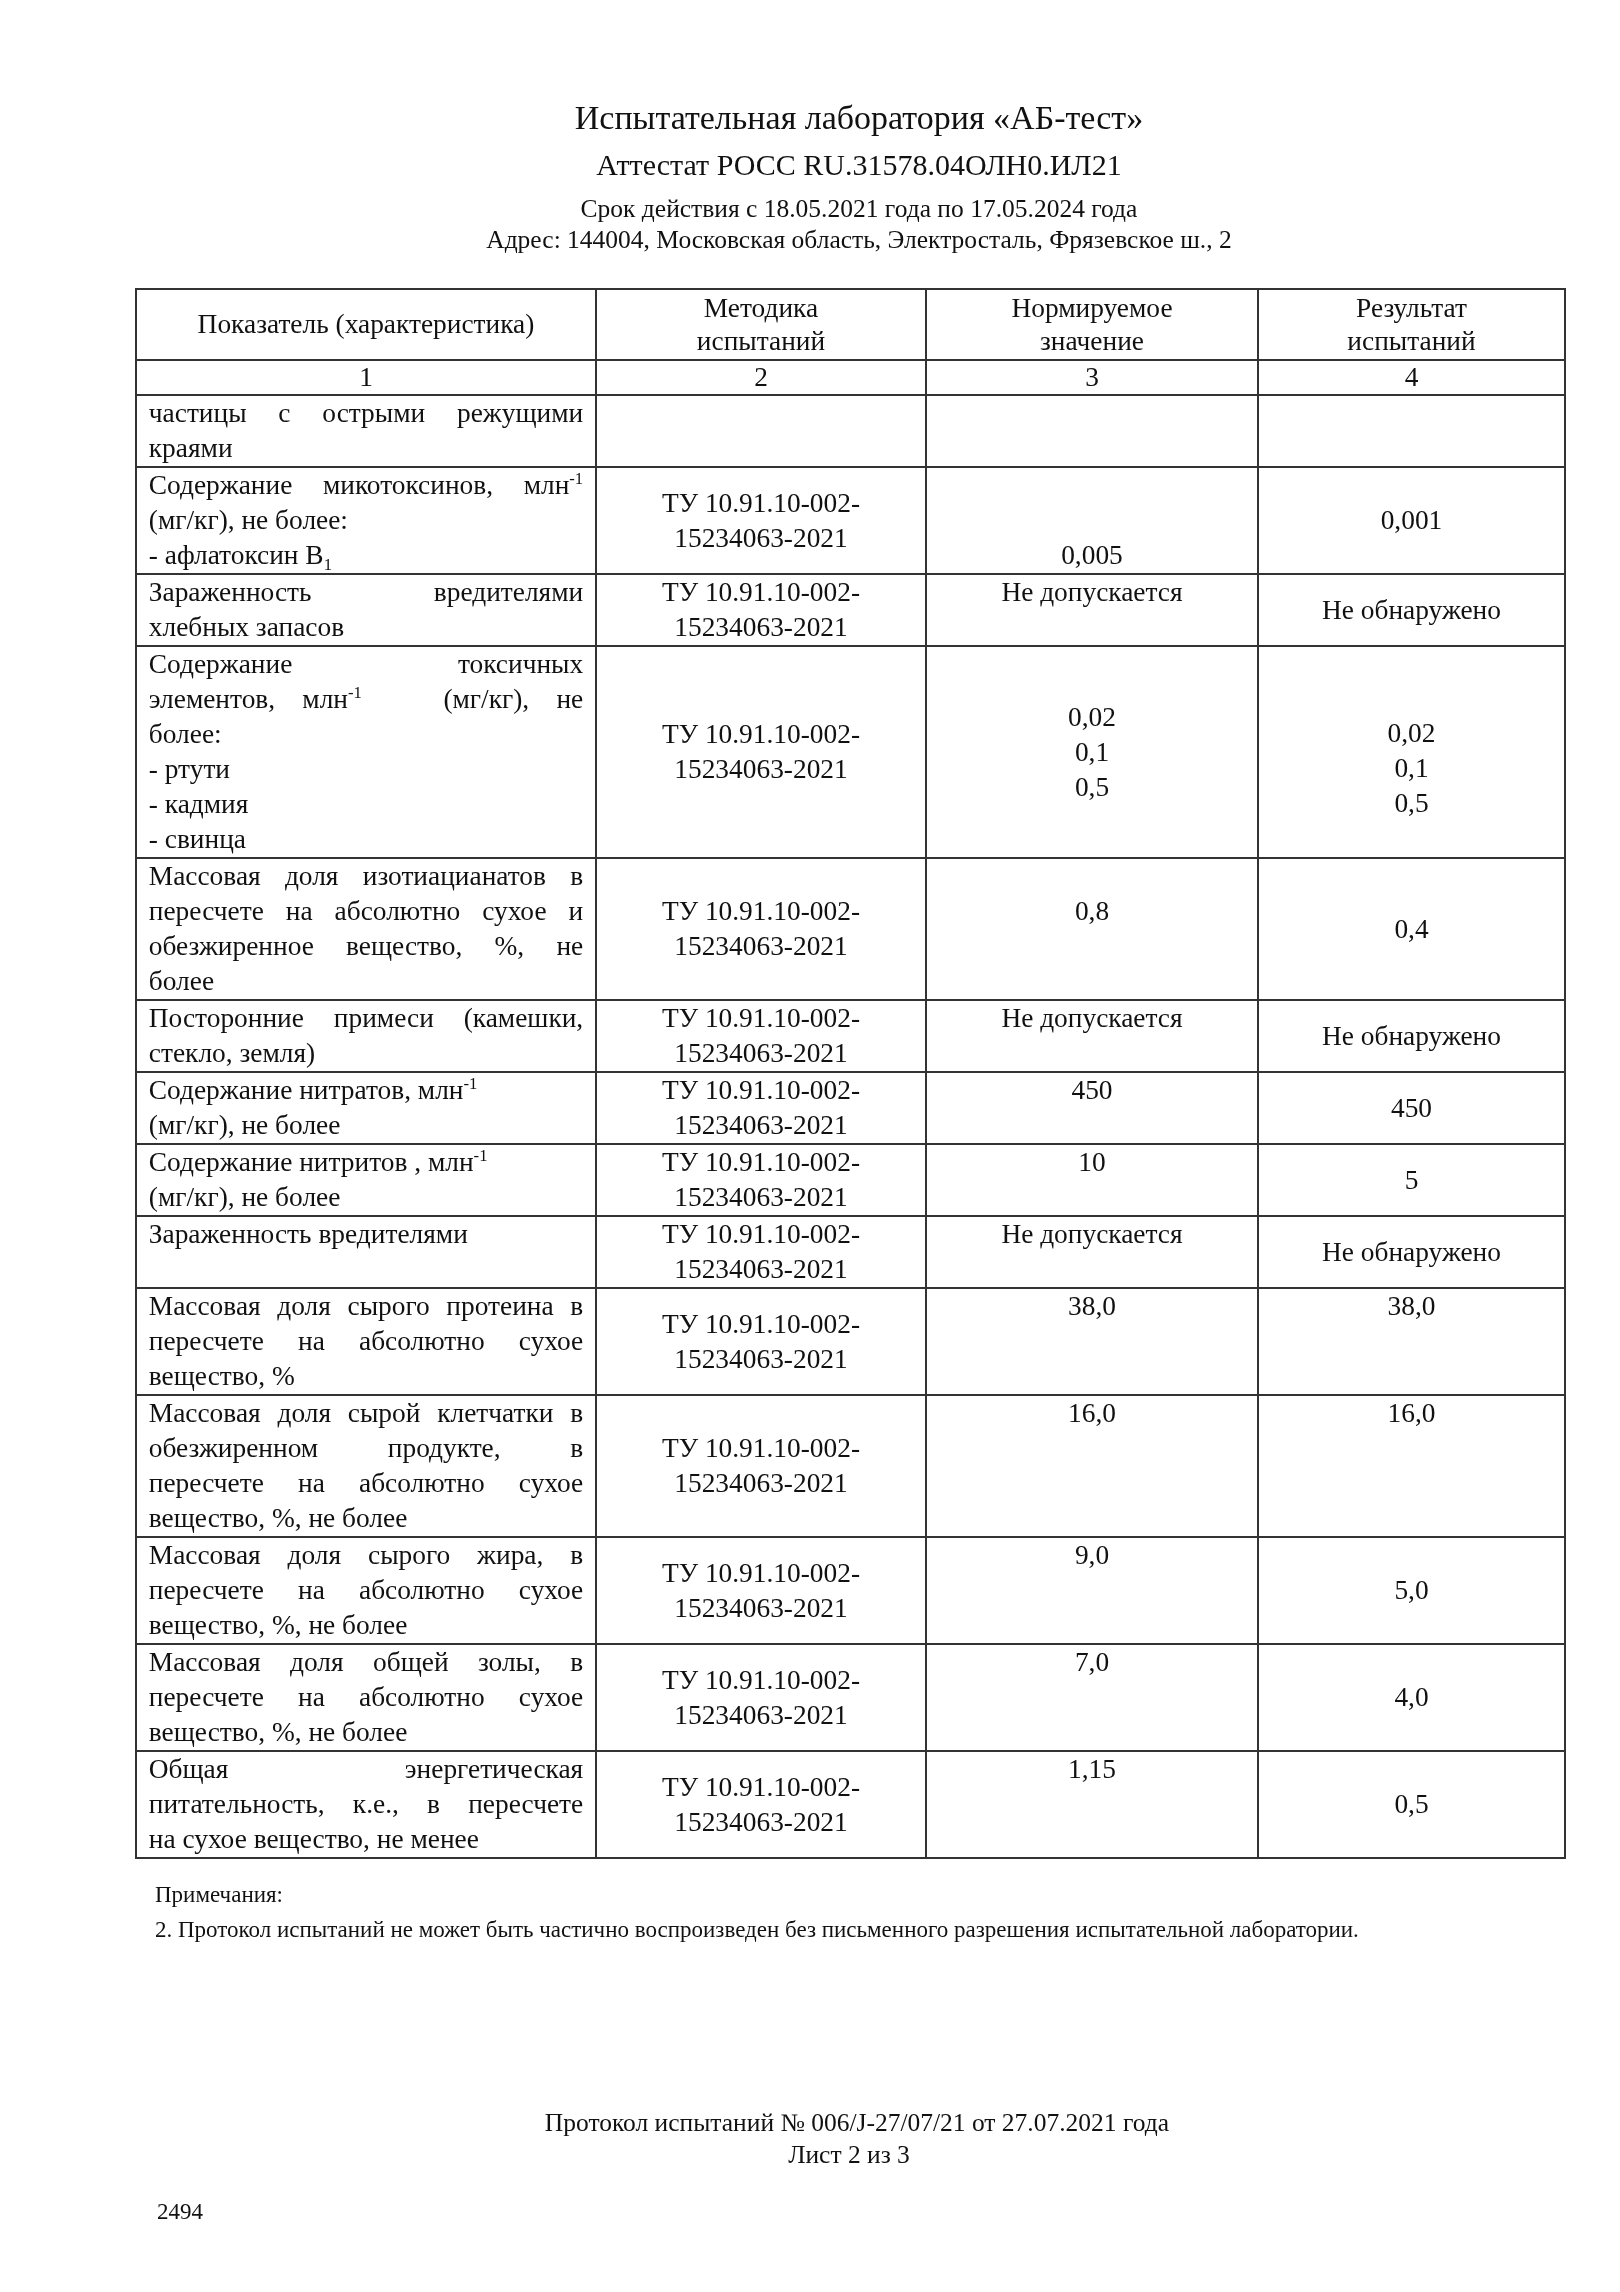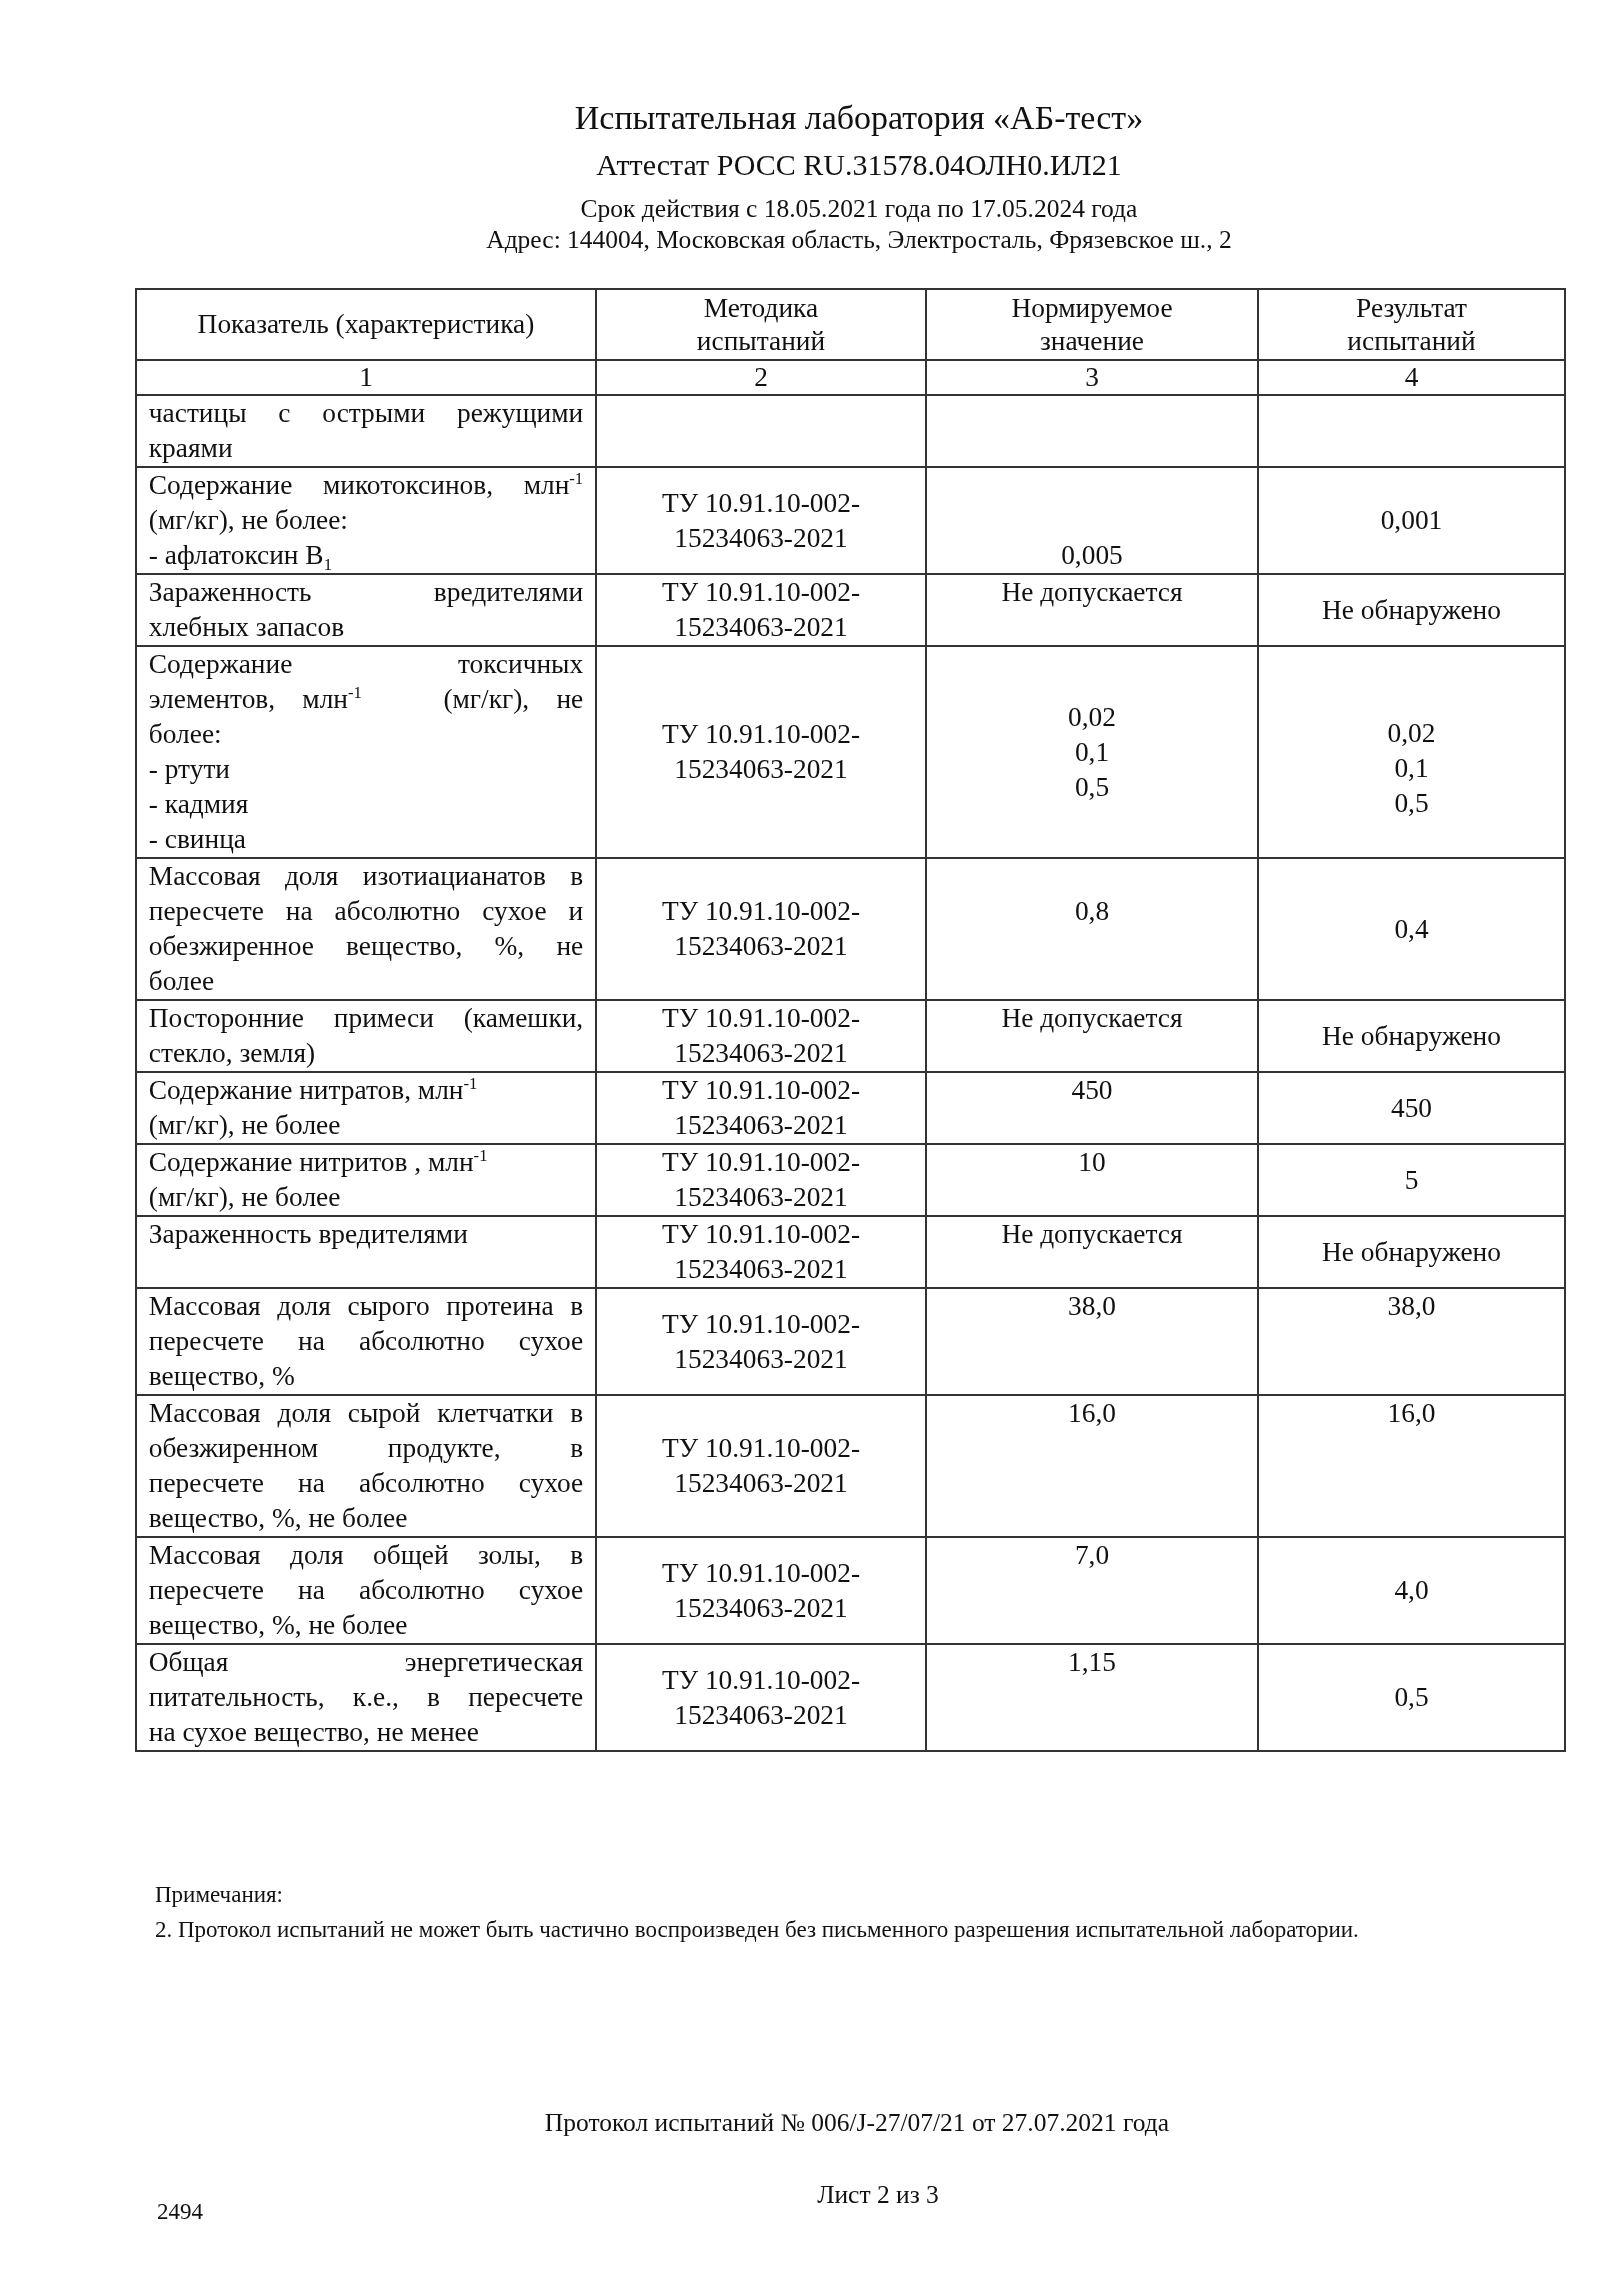--- a/index.html
+++ b/index.html
@@ -143,25 +143,24 @@
   }
   .footer .protocol {
     position: absolute;
     left: 519px;
     width: 676px;
     text-align: center;
     top: 0;
   }
   .footer .sheet {
     position: absolute;
-    left: 540px;
+    left: 511px;
     width: 676px;
     text-align: center;
     top: 32px;
-    margin-top: 40px;
   }
   .page-code {
     position: absolute;
     left: 157px;
     top: 2201px;
     font-size: 23px;
     line-height: 21.6px;
   }
 </style>
 </head>
@@ -356,20 +355,33 @@
         <span class="line last">вещество, %, не более</span>
       </td>
       <td class="method">
         <span style="display:block">ТУ 10.91.10-002-</span>
         <span style="display:block">15234063-2021</span>
       </td>
       <td class="norm">16,0</td>
       <td class="result" style="vertical-align:top">16,0</td>
     </tr>
 
+    <tr style="height:104px">
+      <td class="ind">
+        <span class="line">Массовая доля сырого жира, в</span>
+        <span class="line">пересчете на абсолютно сухое</span>
+        <span class="line last">вещество, %, не более</span>
+      </td>
+      <td class="method">
+        <span style="display:block">ТУ 10.91.10-002-</span>
+        <span style="display:block">15234063-2021</span>
+      </td>
+      <td class="norm">9,0</td>
+      <td class="result">5,0</td>
+    </tr>
 
     <tr style="height:105px">
       <td class="ind">
         <span class="line">Массовая доля общей золы, в</span>
         <span class="line">пересчете на абсолютно сухое</span>
         <span class="line last">вещество, %, не более</span>
       </td>
       <td class="method">
         <span style="display:block">ТУ 10.91.10-002-</span>
         <span style="display:block">15234063-2021</span>

